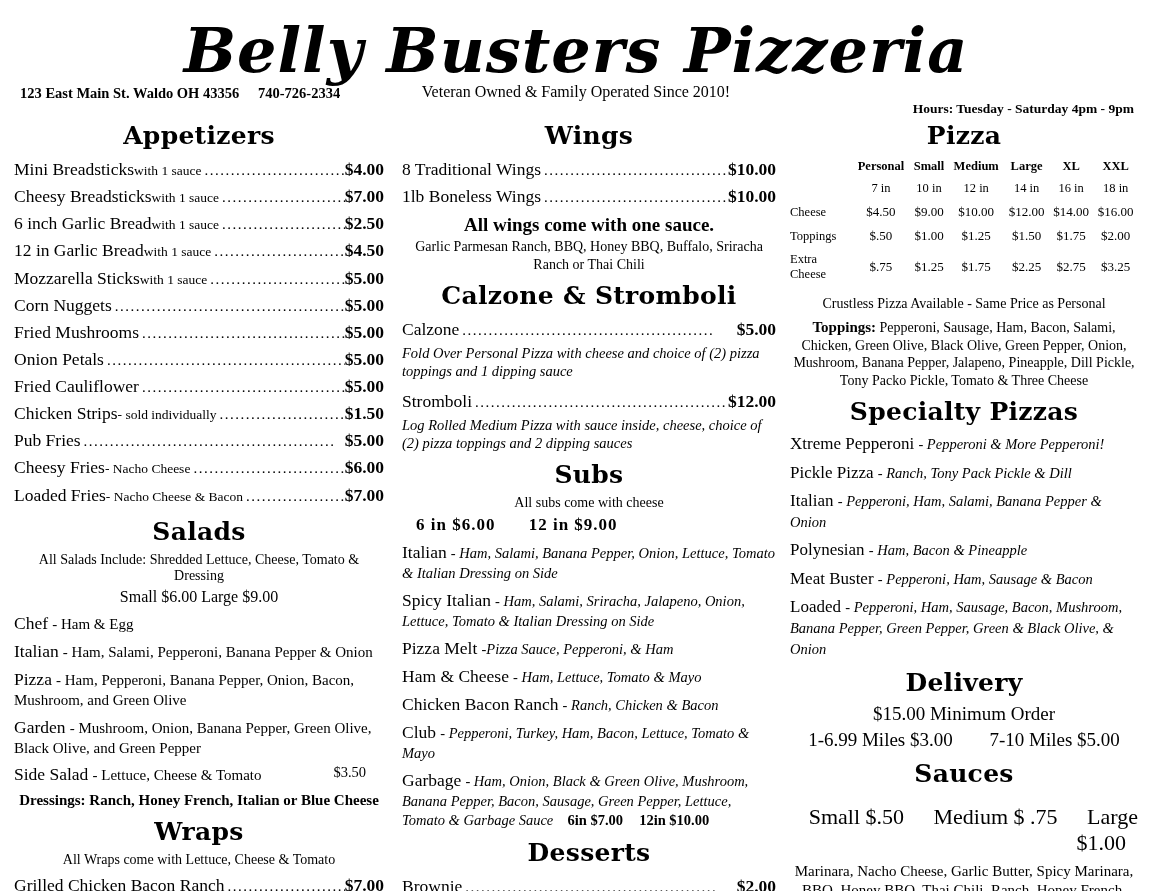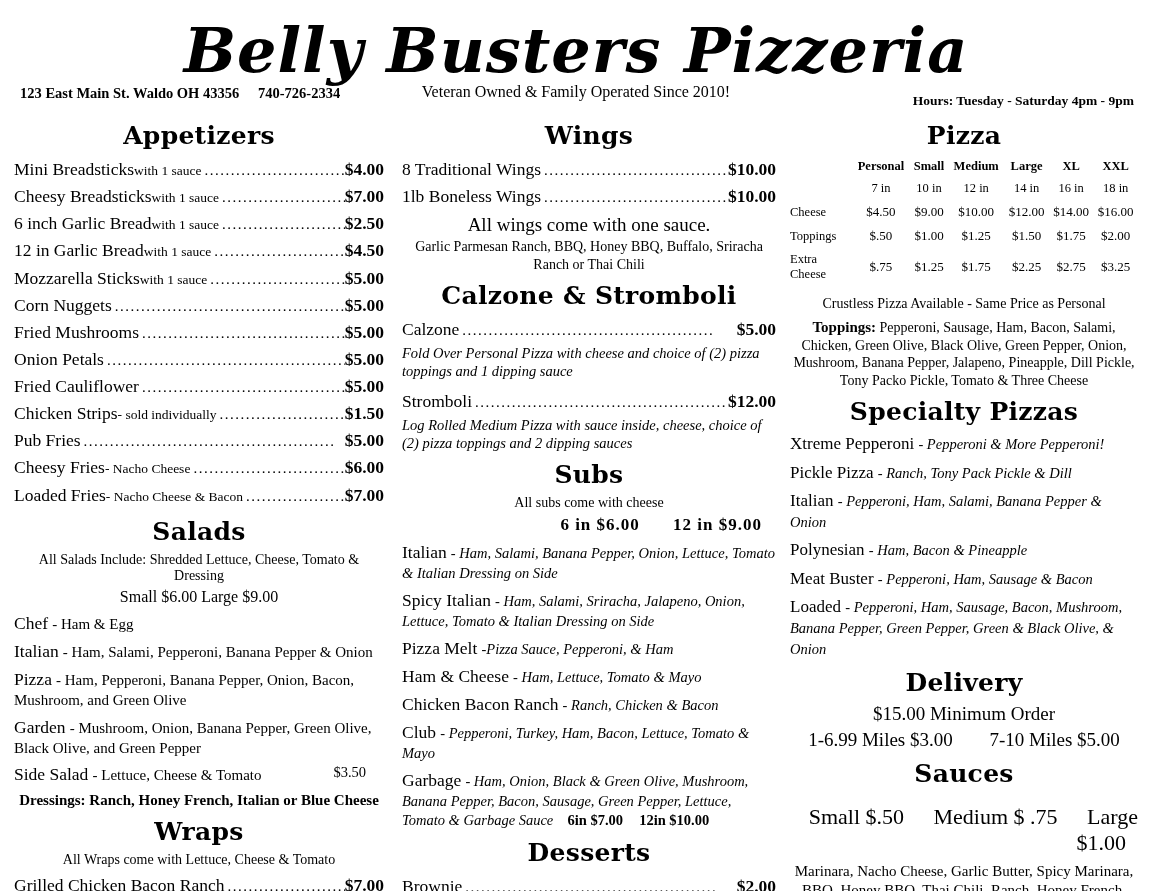--- a/index.html
+++ b/index.html
@@ -36,21 +36,21 @@
   }
   .phone{
     position:absolute;left:258px;top:0;
     font-weight:bold;font-size:14.5px;
   }
   .tagline{
     position:absolute;left:50%;transform:translateX(-50%);top:-2px;
     font-weight:normal;font-size:16px;
   }
   .hours{
-    position:absolute;right:18px;top:8px;
+    position:absolute;right:18px;top:16px;
     font-weight:bold;font-size:13.5px;
   }
 
   .cols{
     display:flex;
     padding:6px 14px 0 14px;
     box-sizing:border-box;
   }
   .col{box-sizing:border-box;}
   .col1{width:380px;padding-right:10px;}
@@ -127,40 +127,40 @@
 
   .spec{
     font-size:17px;
     line-height:1.25;
     margin:7px 0;
   }
   .spec .d{font-style:italic;font-size:14.5px;}
 
   .wings-note{
     text-align:center;
-    font-weight:normal;
+    font-weight:bold;
     font-size:19px;
     margin-top:4px;
   }
   .wings-flav{
     text-align:center;
     font-size:14px;
     line-height:1.25;
     margin-top:2px;
   }
 
   .cz-desc{
     font-style:italic;
     font-size:14.5px;
     line-height:1.2;
     margin:2px 0 8px 0;
   }
 
   .subprice{
-    text-align:right;
+    text-align:left;
     font-weight:bold;
     font-size:17px;
     margin-top:2px;
     letter-spacing:1px;
   }
   .subprice span{margin:0 14px;}
 
   .delivery-line{text-align:center;font-size:19px;margin-top:2px;}
   .delivery-row{text-align:center;font-size:19px;margin-top:4px;}
   .delivery-row span{margin:0 16px;}

